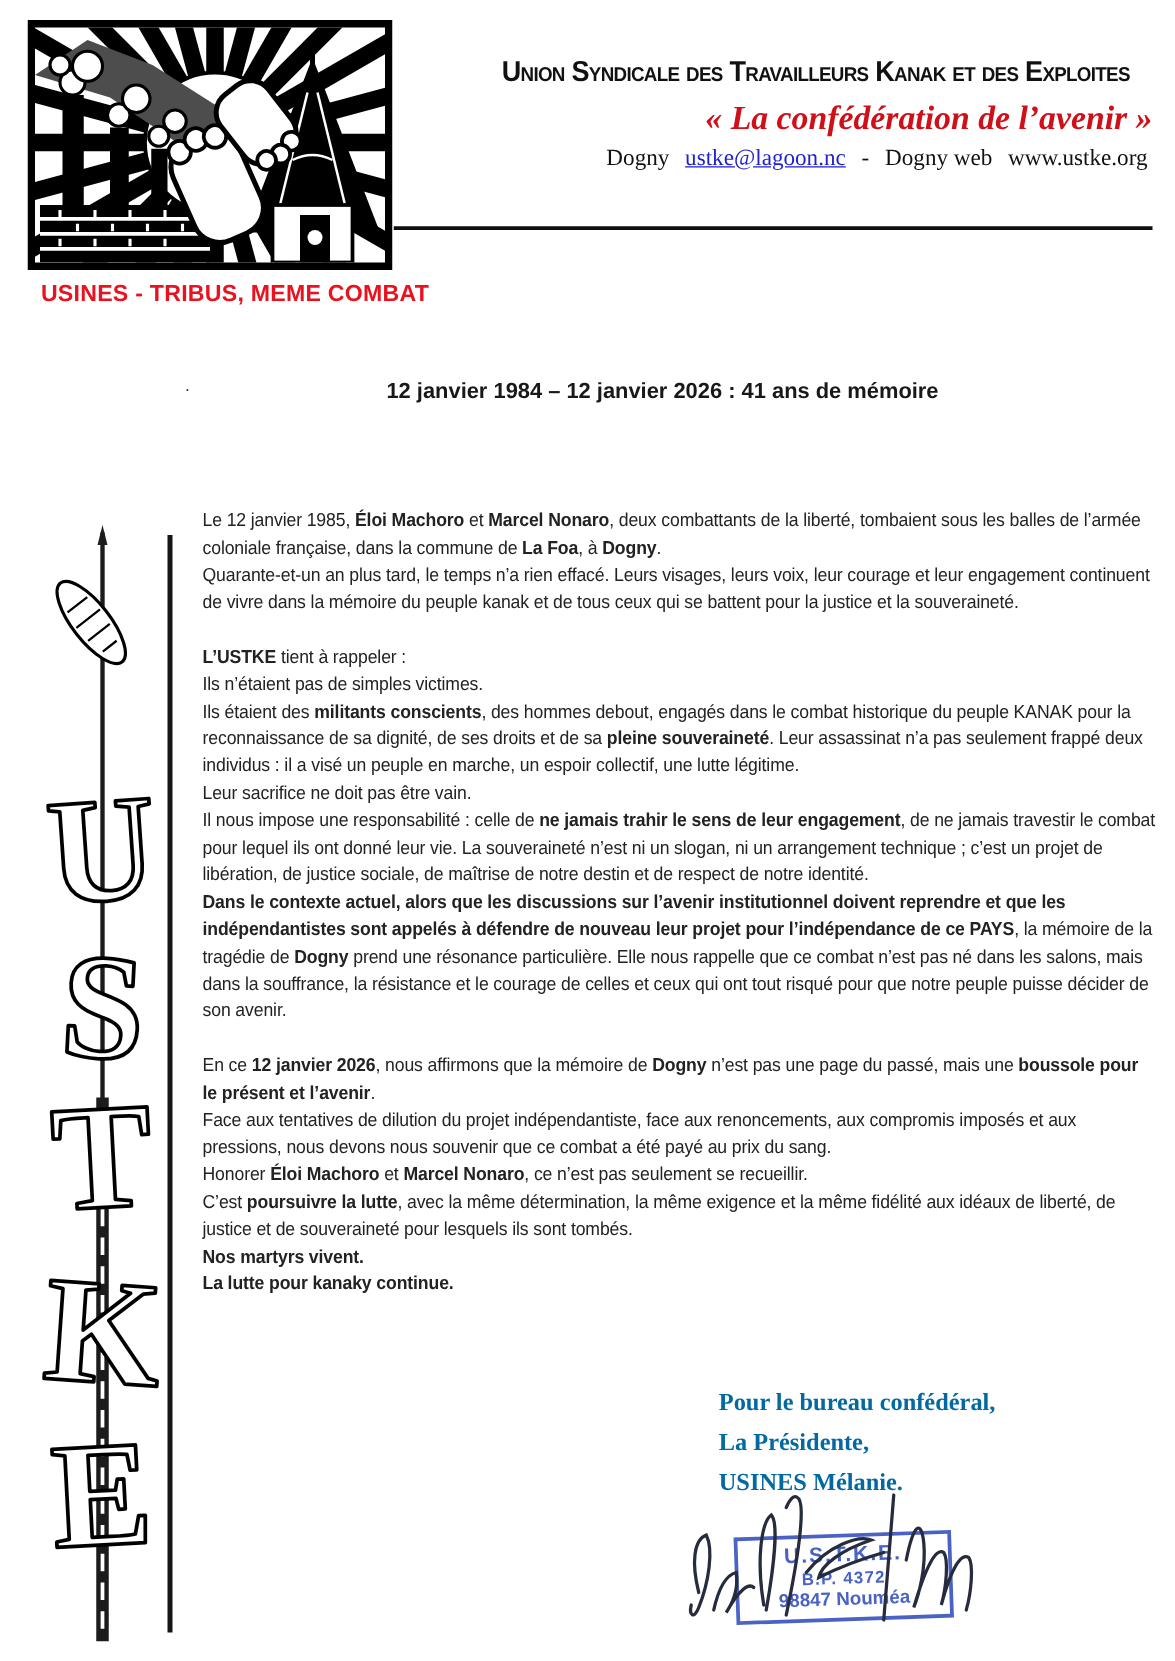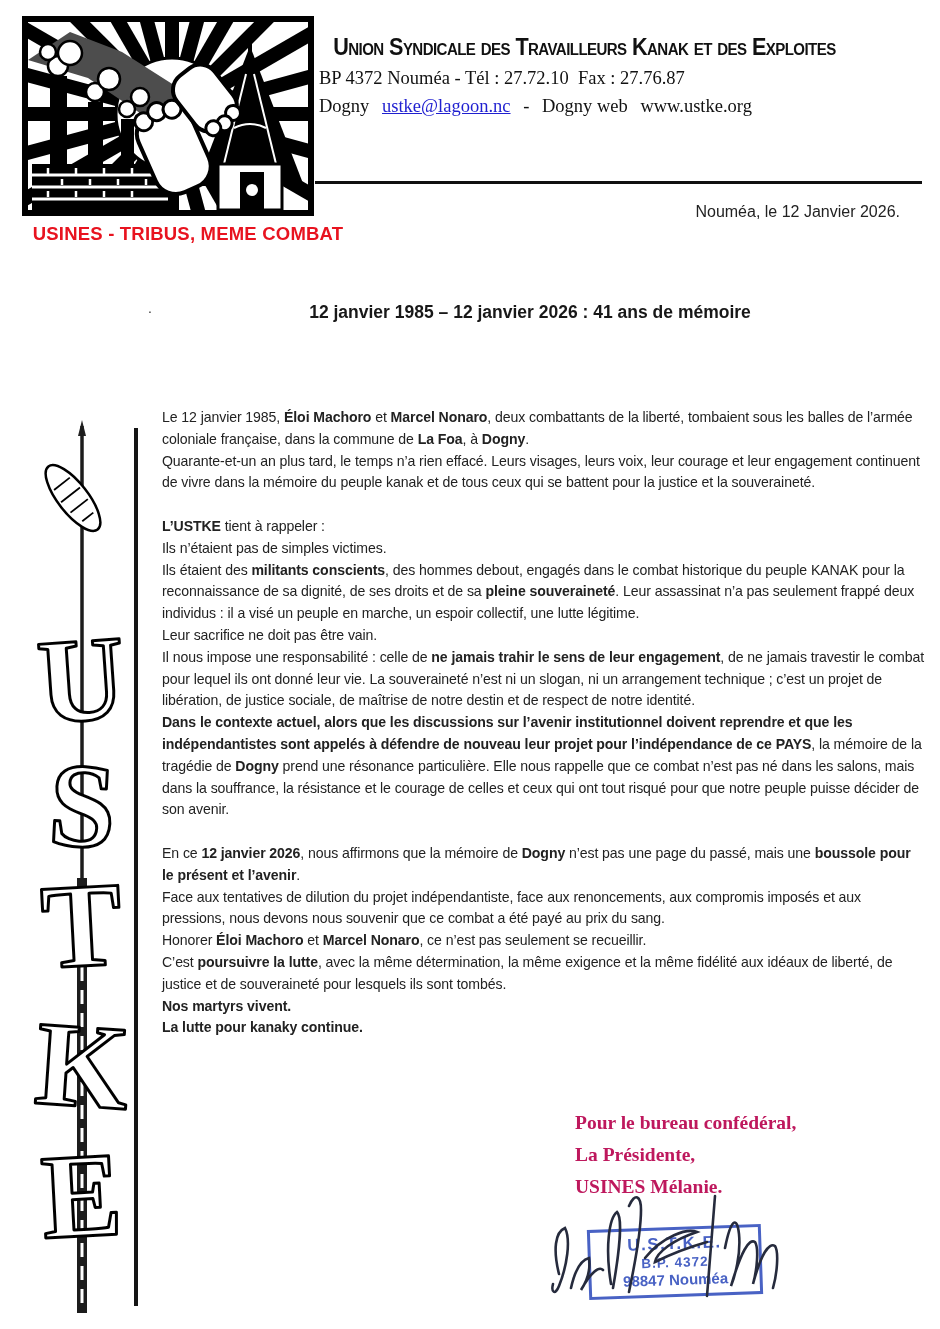--- a/index.html
+++ b/index.html
@@ -5,21 +5,21 @@
   html,body{margin:0;padding:0;background:#fff;}
   .page{position:relative;width:940px;height:1329px;background:#fff;overflow:hidden;
         font-family:"Liberation Sans",sans-serif;color:#1a1a1a;}
 
   
   .logo-block{position:absolute;left:22px;top:16px;width:332px;}
   .logo-slogan{color:var(--slogan_red,#e8131f);font-weight:bold;font-size:18.5px;
                text-align:center;margin-top:3px;white-space:nowrap;letter-spacing:.2px;}
 
   
-  .letterhead{position:absolute;left:315px;top:34px;width:607px;text-align:left;}
+  .letterhead{position:absolute;left:315px;top:44px;width:607px;text-align:right;}
   .org-name{font-variant:small-caps;font-weight:bold;font-size:23px;letter-spacing:-.6px;
             transform:scaleX(.94);transform-origin:50% 50%;white-space:nowrap;color:#111;}
   .tagline{font-family:"Liberation Serif",serif;font-style:italic;font-weight:bold;
            font-size:27px;color:var(--accent_red,#cf1019);margin-top:8px;}
   .contact{font-family:"Liberation Serif",serif;font-size:18.5px;margin-top:7px;color:#111;}
   .contact span{margin:0 4px;}
   .email{color:var(--link_blue,#1f1fd0);text-decoration:underline;margin:0 4px;}
   .head-rule{position:absolute;left:315px;top:181px;width:607px;height:3px;background:#101010;}
 
   .date-line{position:absolute;top:203px;left:318px;width:582px;text-align:right;
@@ -37,21 +37,21 @@
 
   
   .body-text{position:absolute;left:162px;top:406px;width:812px;
              transform:scaleX(.94);transform-origin:0 0;
              font-size:15px;line-height:21.8px;letter-spacing:-.1px;color:#222;}
   .para{margin:0 0 21.8px 0;}
   .b{font-weight:bold;}
 
   
   .signature{position:absolute;left:575px;top:1112px;font-family:"Liberation Serif",serif;
-             font-weight:bold;font-size:19.5px;color:#be185d;}
+             font-weight:bold;font-size:19.5px;color:#0369a1;}
   .sig-line{margin-bottom:10px;}
 
   
   .stamp{position:absolute;left:588px;top:1227px;width:168px;padding:4px 0 6px 0;
          border:3px solid var(--stamp_blue,#3c57c0);transform:rotate(-2deg);
          text-align:center;color:var(--stamp_blue,#3c57c0);font-weight:bold;opacity:.93;}
   .stamp-l1{font-size:17px;letter-spacing:1.5px;}
   .stamp-l2{font-size:13.5px;letter-spacing:1px;margin-top:1px;}
   .stamp-l3{font-size:15px;margin-top:1px;}
   .sig-scribble{position:absolute;left:545px;top:1188px;width:250px;height:130px;}
@@ -158,36 +158,33 @@
             <circle cx="198" cy="62" r="7.5" fill="#fff" stroke="#000" stroke-width="3"></circle>
           </g>
         </g>
       </g>
     </svg>
     <div class="logo-slogan">USINES - TRIBUS, MEME COMBAT</div>
   </div>
 
   <div class="letterhead">
     <div class="org-name">Union Syndicale des Travailleurs Kanak et des Exploites</div>
-    <div class="contact">
-      <span style="white-space:pre-wrap;">BP 4372 Nouméa - Tél : 27.72.10  Fax : 27.76.87</span>
-    </div>
+    <div class="tagline">« La confédération de l’avenir »</div>
     <div class="contact">
       <span>Dogny</span>
       <a class="email" href="#">ustke@lagoon.nc</a>
       <span>-</span>
       <span>Dogny web</span>
       <span>www.ustke.org</span>
     </div>
   </div>
   <div class="head-rule"></div>
 
-  <div class="date-line">Nouméa, le 12 Janvier 2026.</div>
-
-  <div class="doc-subtitle">12 janvier 1985 – 12 janvier 2026 : 41 ans de mémoire</div>
+
+  <div class="doc-subtitle">12 janvier 1984 – 12 janvier 2026 : 41 ans de mémoire</div>
   <div class="stray-dot">.</div>
 
   <svg class="side-art" viewBox="0 0 112 900">
     <polygon points="57,2 53,18 61,18" fill="#222"></polygon>
     <line x1="57" y1="8" x2="57" y2="470" stroke="#1c1c1c" stroke-width="3.5"></line>
     <line x1="57" y1="460" x2="57" y2="895" stroke="#1c1c1c" stroke-width="10"></line>
     <line x1="57" y1="480" x2="57" y2="890" stroke="#fff" stroke-width="3" stroke-dasharray="14 9"></line>
     <g transform="rotate(-38 48 80)">
       <ellipse cx="48" cy="80" rx="15" ry="40" fill="#fff" stroke="#000" stroke-width="2.5"></ellipse>
       <line x1="38" y1="62" x2="58" y2="62" stroke="#000" stroke-width="1.8"></line>

